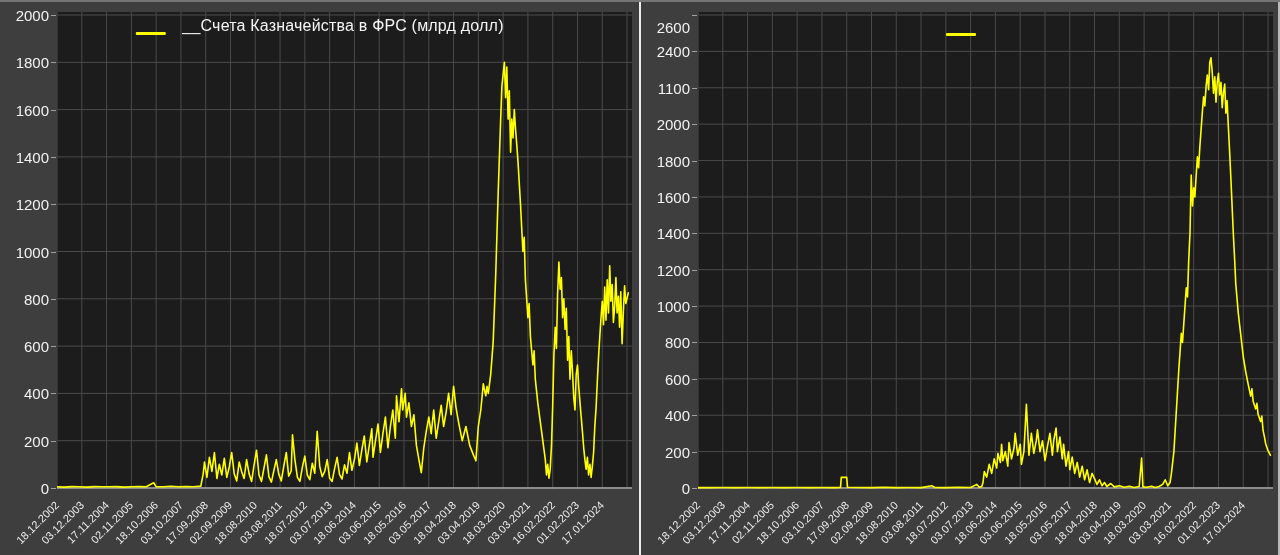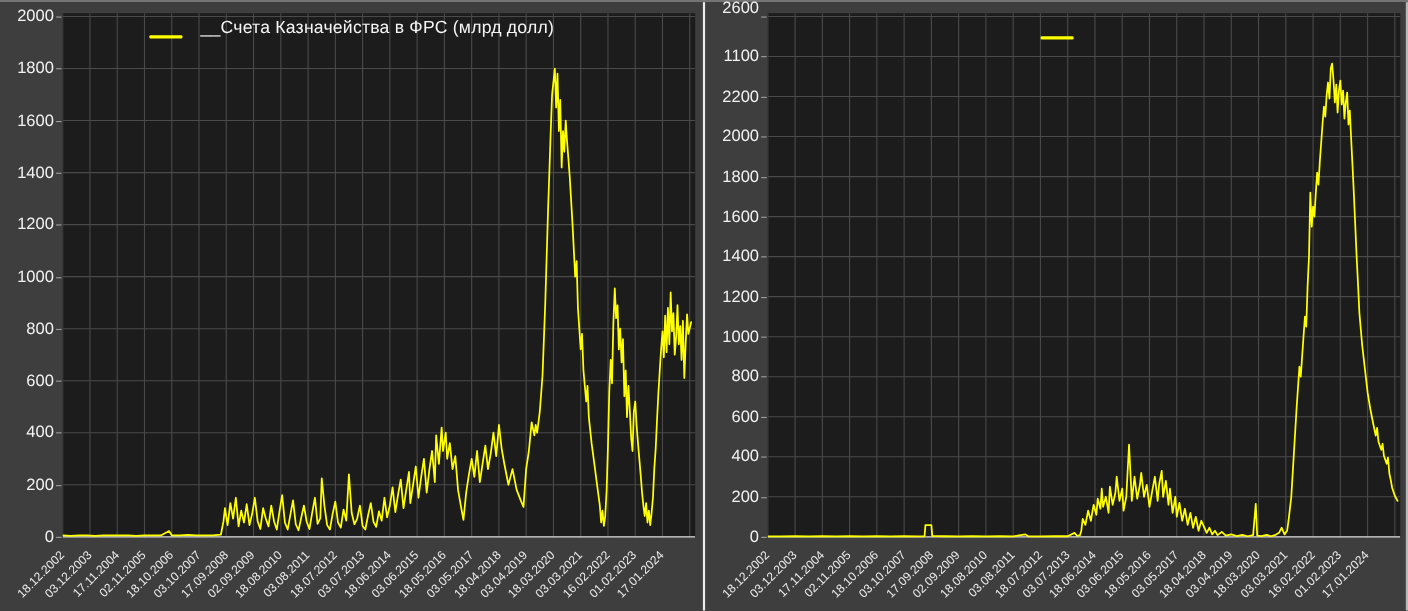--- a/index.html
+++ b/index.html
@@ -191,25 +191,25 @@
         <div class="ylabel" style="top: 267.692px; right: 590px;">1200</div>
         <div class="ytick" style="top: 267.692px; left: 51px;"></div>
         <div class="ylabel" style="top: 231.308px; right: 590px;">1400</div>
         <div class="ytick" style="top: 231.308px; left: 51px;"></div>
         <div class="ylabel" style="top: 194.923px; right: 590px;">1600</div>
         <div class="ytick" style="top: 194.923px; left: 51px;"></div>
         <div class="ylabel" style="top: 158.538px; right: 590px;">1800</div>
         <div class="ytick" style="top: 158.538px; left: 51px;"></div>
         <div class="ylabel" style="top: 122.154px; right: 590px;">2000</div>
         <div class="ytick" style="top: 122.154px; left: 51px;"></div>
-        <div class="ylabel" style="top: 85.7692px; right: 590px;">2200</div>
+        <div class="ylabel" style="top: 85.7692px; right: 590px;">1100</div>
         <div class="ytick" style="top: 85.7692px; left: 51px;"></div>
-        <div class="ylabel" style="top: 49.3846px; right: 590px;">1100</div>
+        <div class="ylabel" style="top: 49.3846px; right: 590px;">2400</div>
         <div class="ytick" style="top: 49.3846px; left: 51px;"></div>
-        <div class="ylabel" style="top: 5px; right: 590px;">2600</div>
+        <div class="ylabel" style="top: 25px; right: 590px;">2600</div>
         <div class="ytick" style="top: 13px; left: 51px;"></div>
       </div>
     <div class="xaxis">
         <div class="xlabel" style="left: 57px; top: 495px;">18.12.2002</div>
         <div class="xlabel" style="left: 81.7845px; top: 495px;">03.12.2003</div>
         <div class="xlabel" style="left: 106.569px; top: 495px;">17.11.2004</div>
         <div class="xlabel" style="left: 131.353px; top: 495px;">02.11.2005</div>
         <div class="xlabel" style="left: 156.138px; top: 495px;">18.10.2006</div>
         <div class="xlabel" style="left: 180.922px; top: 495px;">03.10.2007</div>
         <div class="xlabel" style="left: 205.707px; top: 495px;">17.09.2008</div>

